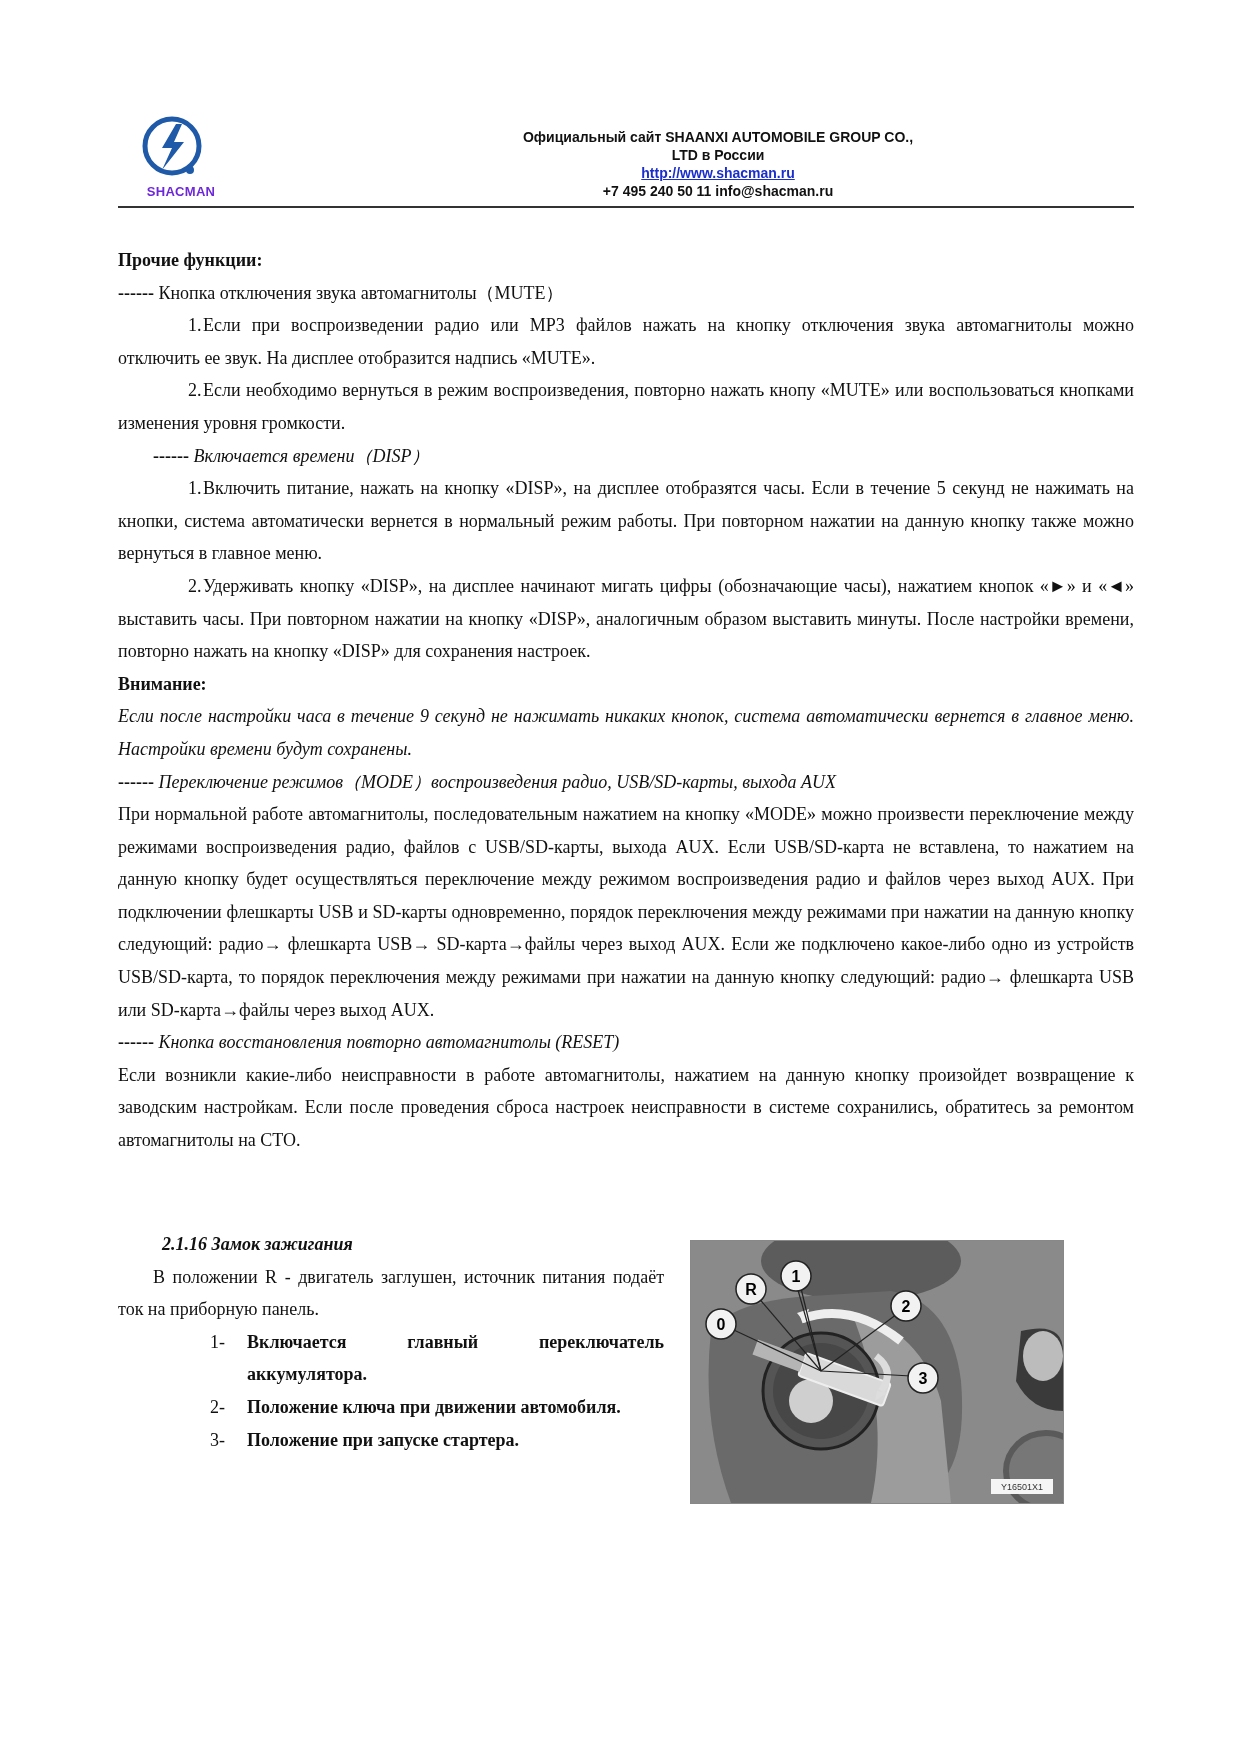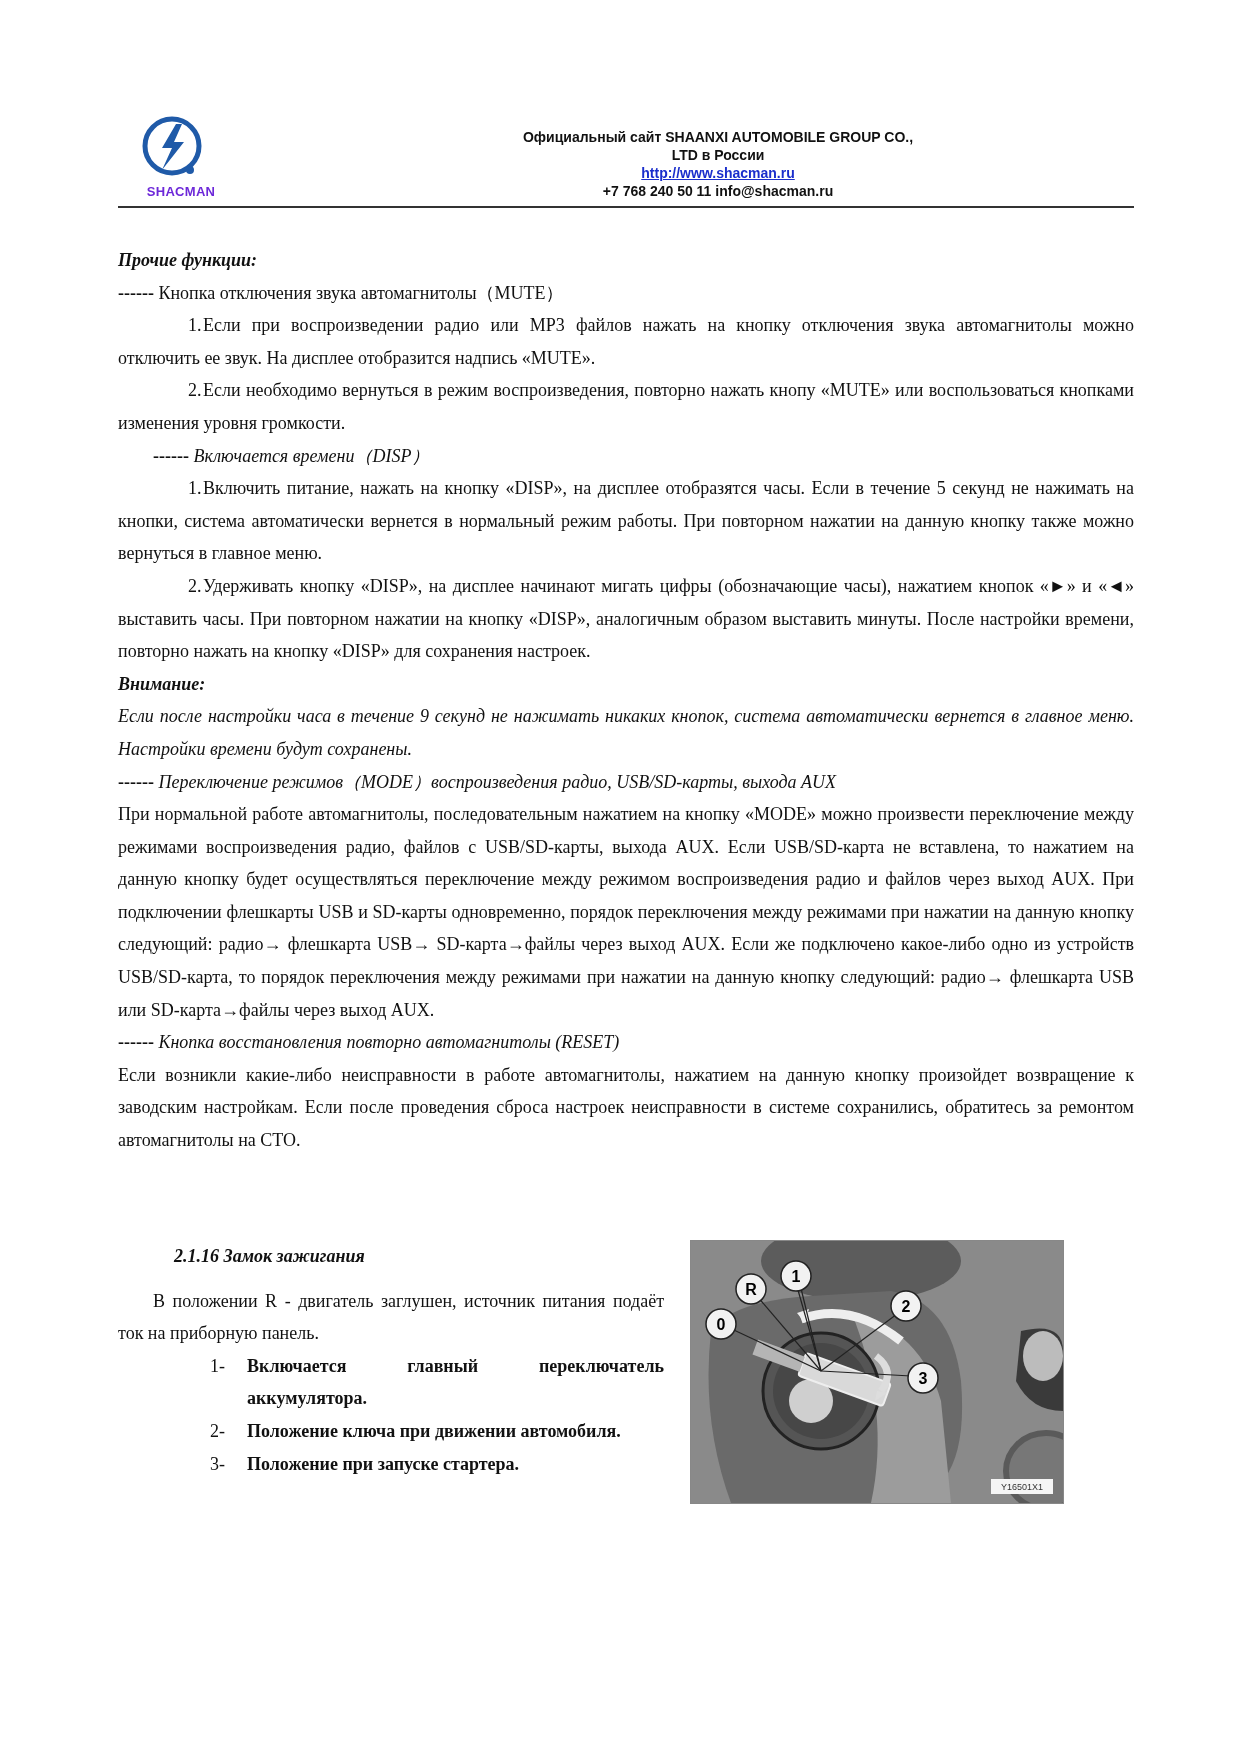--- a/index.html
+++ b/index.html
@@ -12,25 +12,25 @@
   .hdr-lines { position:absolute; left:300px; top:16px; width:600px; text-align:center;
                font-family:"Liberation Sans", sans-serif; font-weight:bold; font-size:14px; line-height:18px; color:#111; }
   .hdr-lines a { color:#1a2ecc; text-decoration:underline;text-align:center; }
   .hdr-rule { position:absolute; left:0; top:94px; width:1016px; height:2px; background:#333; }
 
   .body-text { position:absolute; left:118px; top:244px; width:1016px; font-size:18px; line-height:32.6px; }
   .p { margin:0; text-align:justify; text-align-last:auto; }
   .ind { text-indent:35px; }
   .num { display:inline-block; width:50px; }
   .it { font-style:italic; }
-  .bi { font-style:italic; font-weight:bold; }
+  .bi { font-weight:bold; }
   .dash { font-weight:bold; font-style:normal; }
 
   .section { position:absolute; left:118px; top:1228px; width:546px; font-size:18px; line-height:32.6px; }
-  .section .h { font-weight:bold; font-style:italic; padding-left:44px; margin:12px; }
+  .section .h { font-weight:bold; font-style:italic; padding-left:44px; margin:0; }
   .list { margin:0; padding-left:92px; }
   .li { display:flex; }
   .li .n { width:37px; flex:none; }
   .li .t { flex:1; text-align:justify; text-align-last:auto;font-weight:bold; }
 
   .figure { position:absolute; left:690px; top:1240px; width:372px; height:262px; border:1px solid #888; overflow:hidden; background:#7a7a7a; }
   .page-num { position:absolute; left:1106px; top:1754px; font-size:16px; }
 </style>
 </head>
 <body>
@@ -39,21 +39,21 @@
   <svg class="logo" viewBox="0 0 90 90">
     <circle cx="40" cy="30" r="27" fill="none" stroke="#1f5aa8" stroke-width="5"></circle>
     <path d="M44 8 L30 32 L40 32 L30 54 L52 26 L42 26 L50 8 Z" fill="#1f5aa8"></path>
     <circle cx="58" cy="54" r="4" fill="#1f5aa8"></circle>
   </svg>
   <div class="logo-text">SHACMAN</div>
   <div class="hdr-lines">
     <div>Официальный сайт SHAANXI AUTOMOBILE GROUP CO.,</div>
     <div>LTD в России</div>
     <div><a>http://www.shacman.ru</a></div>
-    <div>+7 768 240 50 11 info@shacman.ru</div>
+    <div>+7 495 240 50 11 info@shacman.ru</div>
   </div>
   <div class="hdr-rule"></div>
 </div>
 
 <div class="body-text">
   <p class="p bi">Прочие функции:</p>
   <p class="p"><span class="dash">------</span><span> Кнопка отключения звука автомагнитолы（MUTE）</span></p>
   <p class="p ind"><span class="num">1.</span><span>Если при воспроизведении радио или MP3 файлов нажать на кнопку отключения звука автомагнитолы можно отключить ее звук. На дисплее отобразится надпись «MUTE».</span></p>
   <p class="p ind"><span class="num">2.</span><span>Если необходимо вернуться в режим воспроизведения, повторно нажать кнопу «MUTE» или воспользоваться кнопками изменения уровня громкости.</span></p>
   <p class="p" style="padding-left:35px"><span class="dash">------</span><span class="it"> Включается времени（DISP）</span></p>

